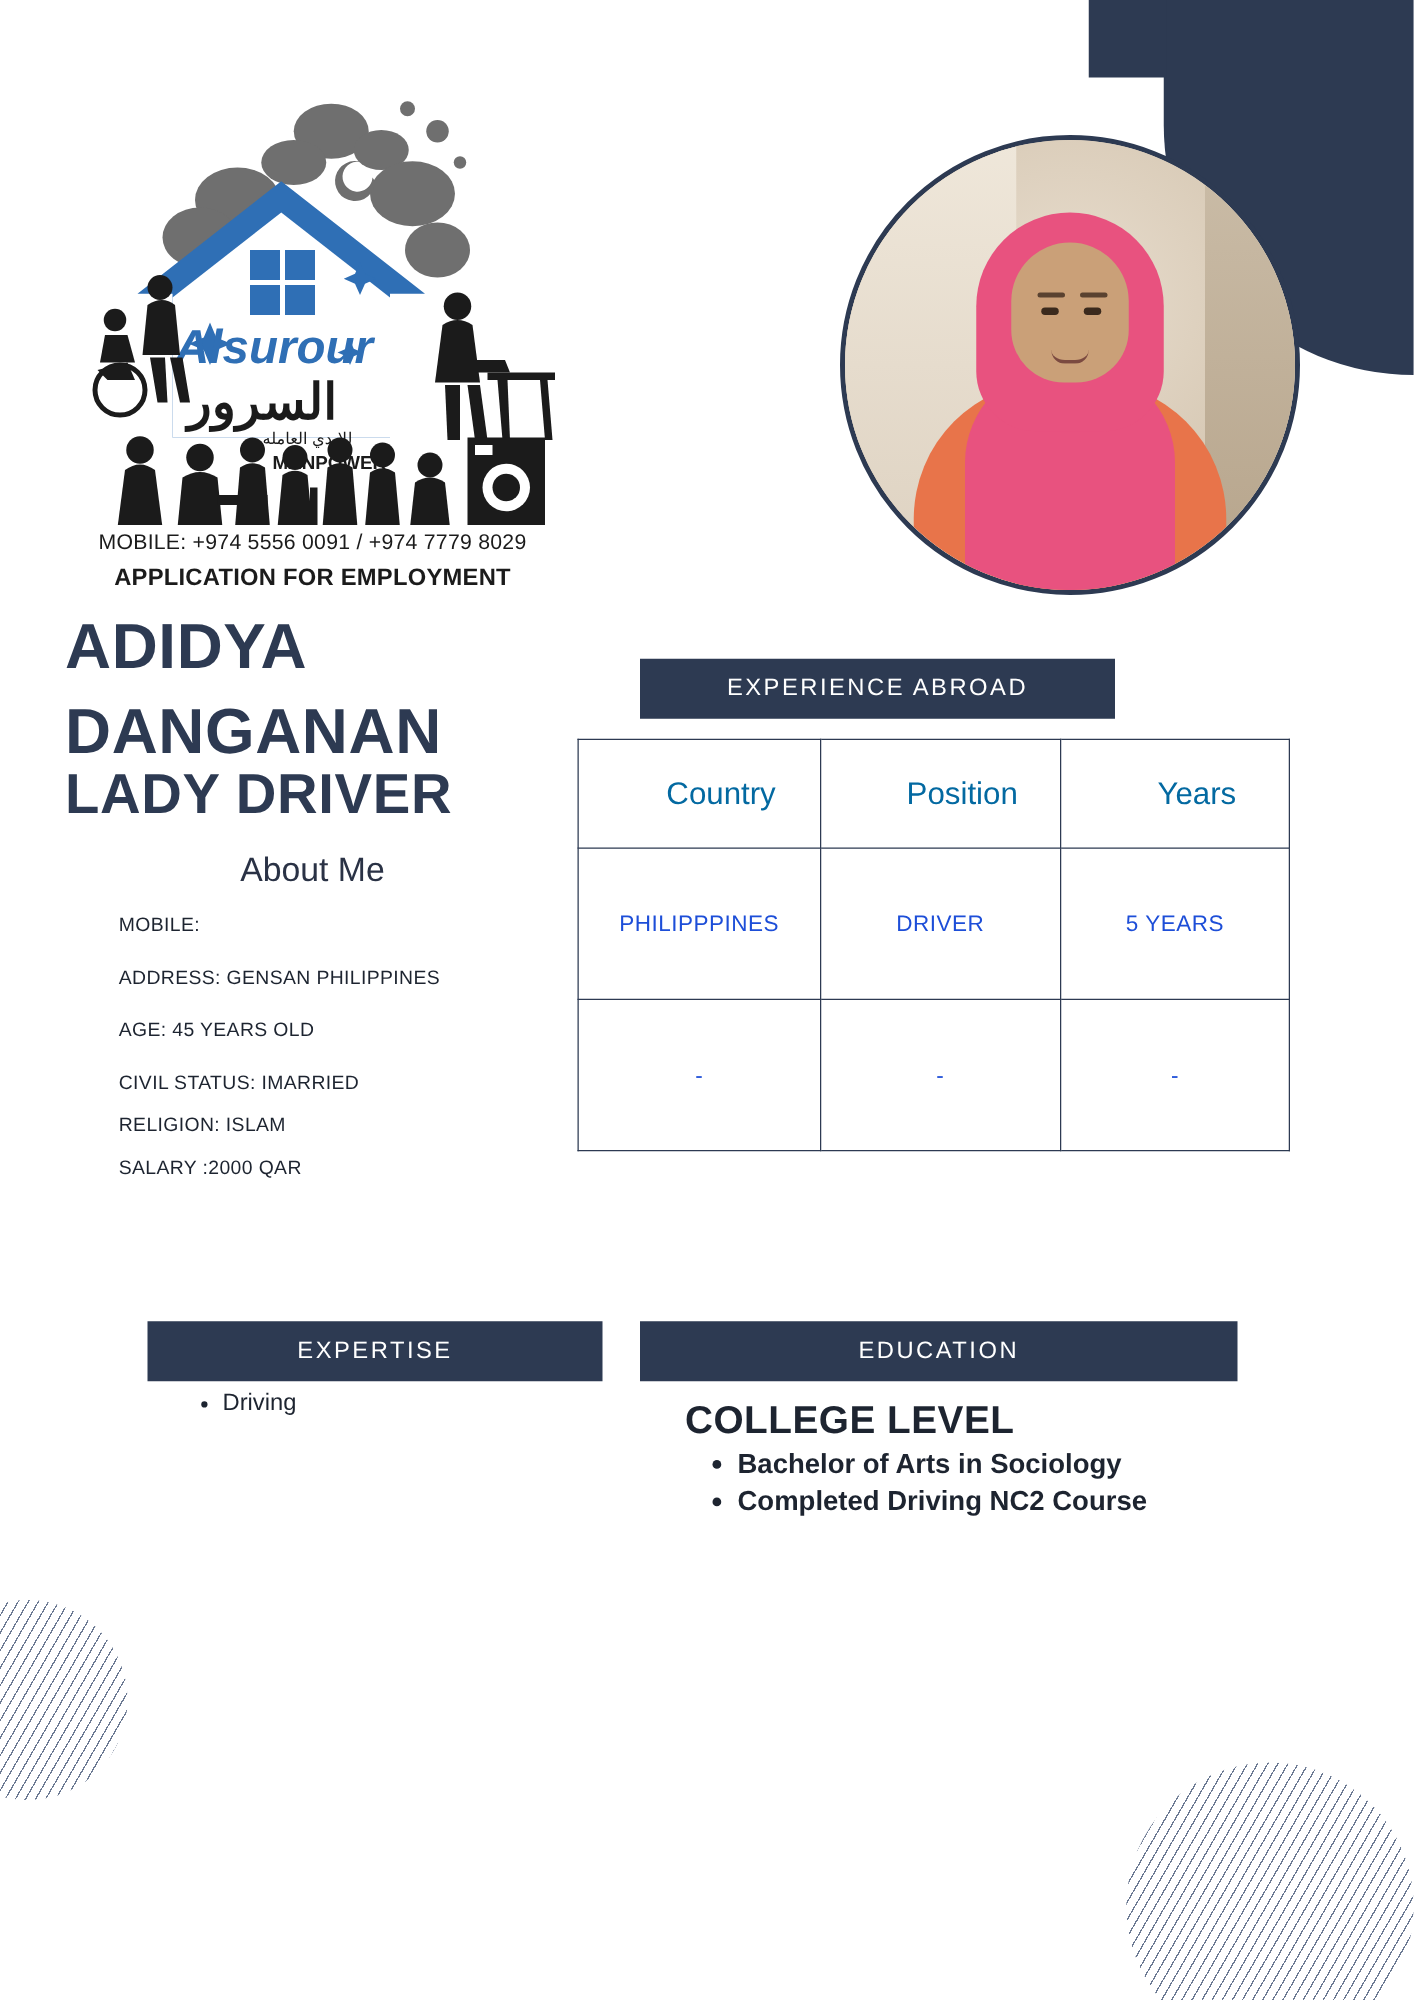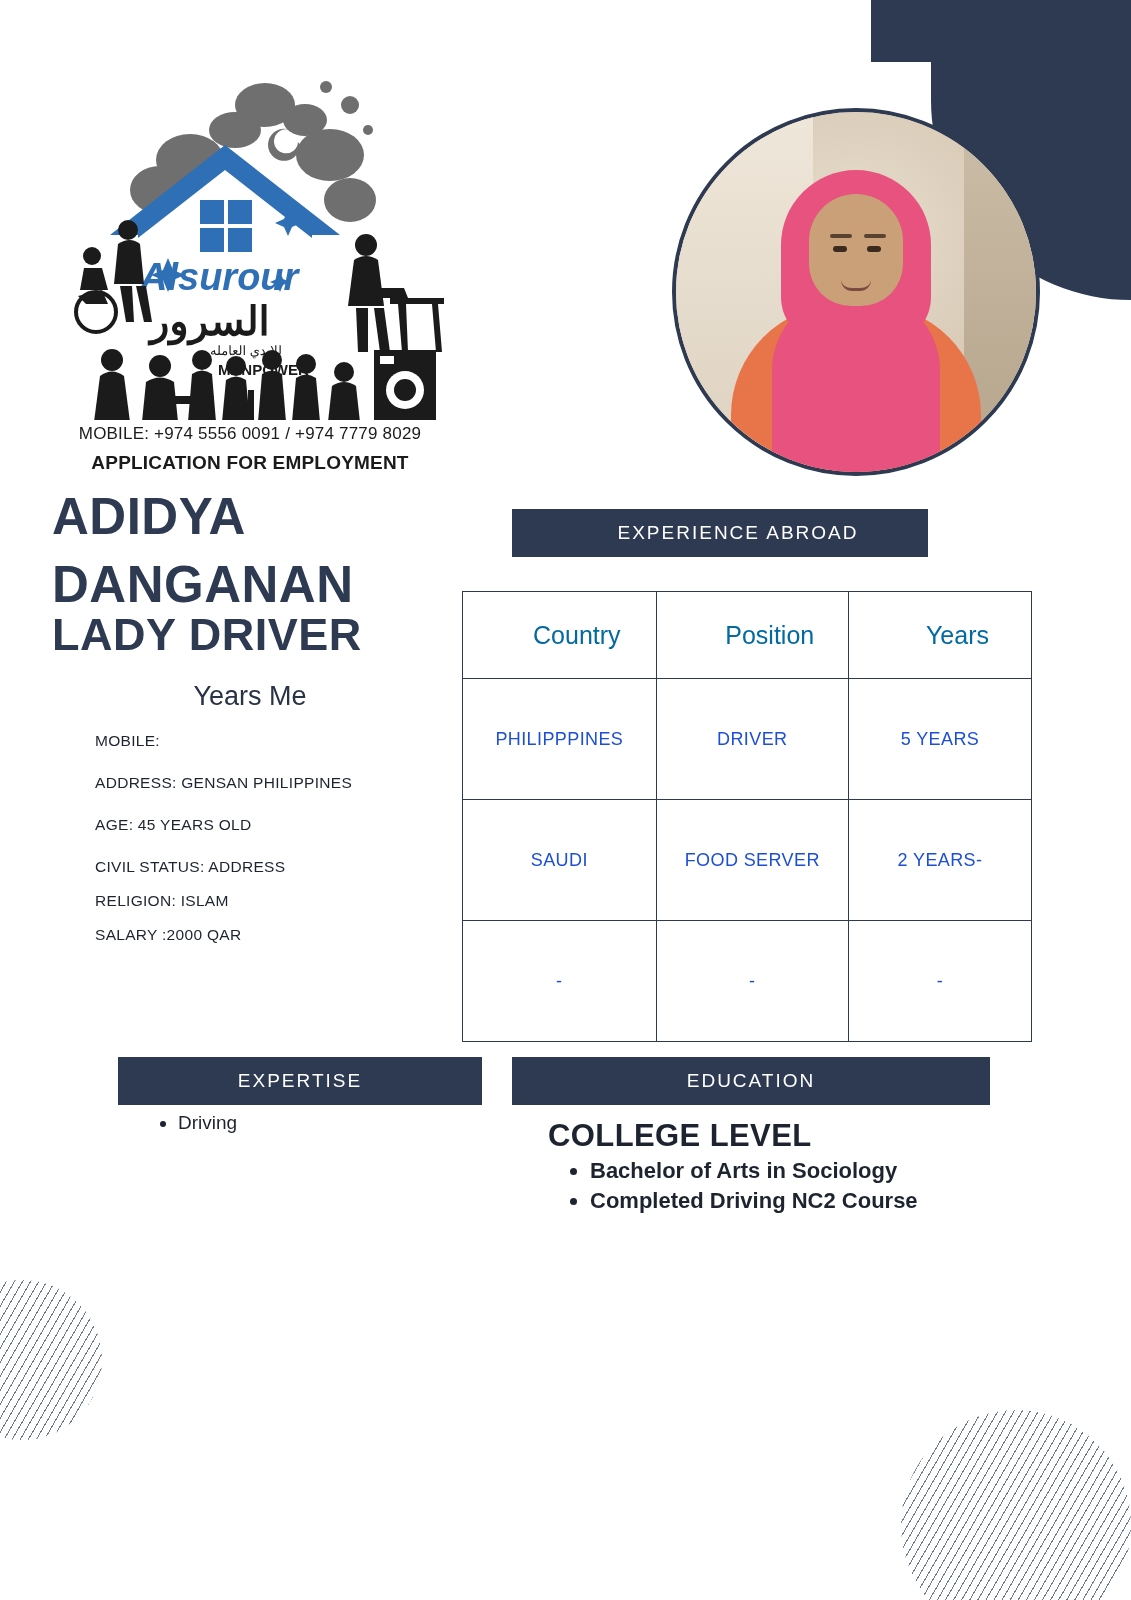--- a/index.html
+++ b/index.html
@@ -199,24 +199,23 @@
     background: #2d3a52;
     color: #ffffff;
     text-align: center;
     letter-spacing: 2px;
     font-size: 19px;
     padding: 13px 0;
   }
 
   .exp-bar {
     position: absolute;
-    left: 512px; top: 509px;
+    left: 512px; top: 527px;
     width: 380px;
     z-index: 2;
-    padding-left: 36px;
   }
 
   
   .exp-table {
     position: absolute;
     left: 462px; top: 591px;
     width: 570px;
     border-collapse: collapse;
     z-index: 2;
     background: #fff;
@@ -374,27 +373,27 @@
     </svg>
   </div>
 
   <div class="logo-phone">MOBILE: +974 5556 0091 / +974 7779 8029</div>
   <div class="app-title">APPLICATION FOR EMPLOYMENT</div>
 
   <div class="person-name">ADIDYA</div>
   <div class="person-name">DANGANAN</div>
   <div class="person-role">LADY DRIVER</div>
 
-  <div class="about-heading">Years Me</div>
+  <div class="about-heading">About Me</div>
 
   <div class="about-list">
     <div>MOBILE:</div>
     <div>ADDRESS: GENSAN PHILIPPINES</div>
     <div>AGE: 45 YEARS OLD</div>
-    <div class="tight">CIVIL STATUS: ADDRESS</div>
+    <div class="tight">CIVIL STATUS: IMARRIED</div>
     <div class="tight">RELIGION:  ISLAM</div>
     <div class="tight">SALARY :2000 QAR</div>
   </div>
 </div>
 
 <div class="photo-ring">
   <div class="photo-inner">
     <div class="bg-wall"></div>
     <div class="bg-panel"></div>
     <div class="bg-panel2"></div>
@@ -420,25 +419,20 @@
       <th style="width:190px">Years</th>
     </tr>
   </thead>
   <tbody>
     <tr>
       <td>PHILIPPPINES</td>
       <td>DRIVER</td>
       <td>5 YEARS</td>
     </tr>
     <tr>
-      <td>SAUDI</td>
-      <td>FOOD SERVER</td>
-      <td>2 YEARS-</td>
-    </tr>
-    <tr>
       <td>-</td>
       <td>-</td>
       <td>-</td>
     </tr>
   </tbody>
 </table>
 
 <div class="bar expertise-bar">EXPERTISE</div>
 <div class="expertise-list">
   <ul>

